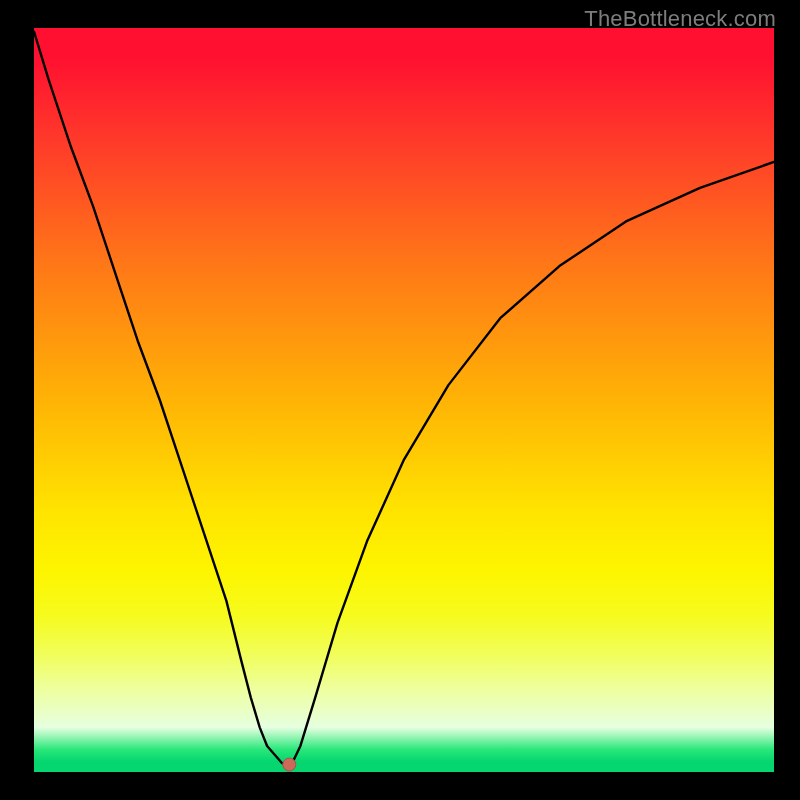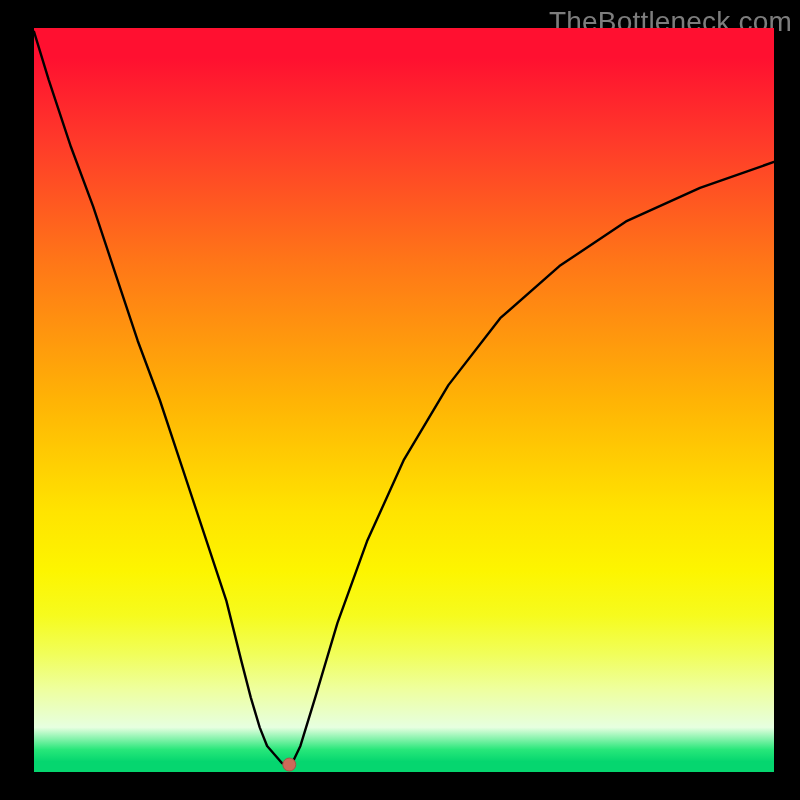--- a/index.html
+++ b/index.html
@@ -39,23 +39,23 @@
       #eeffa0 89%,
       #e6ffe0 94%,
       #28e77a 97%,
       #05d66f 98.6%,
       #05d66f 100%
     );
   }
   .watermark {
     position: absolute;
     top: 6px;
-    right: 8px;
+    right: 24px;
     color: #7d7d7d;
-    font-size: 28px;
+    font-size: 22px;
     font-weight: 500;
     letter-spacing: 0.2px;
     user-select: none;
   }
   svg.curve {
     position: absolute;
     left: 0;
     top: 0;
     width: 740px;
     height: 744px;

